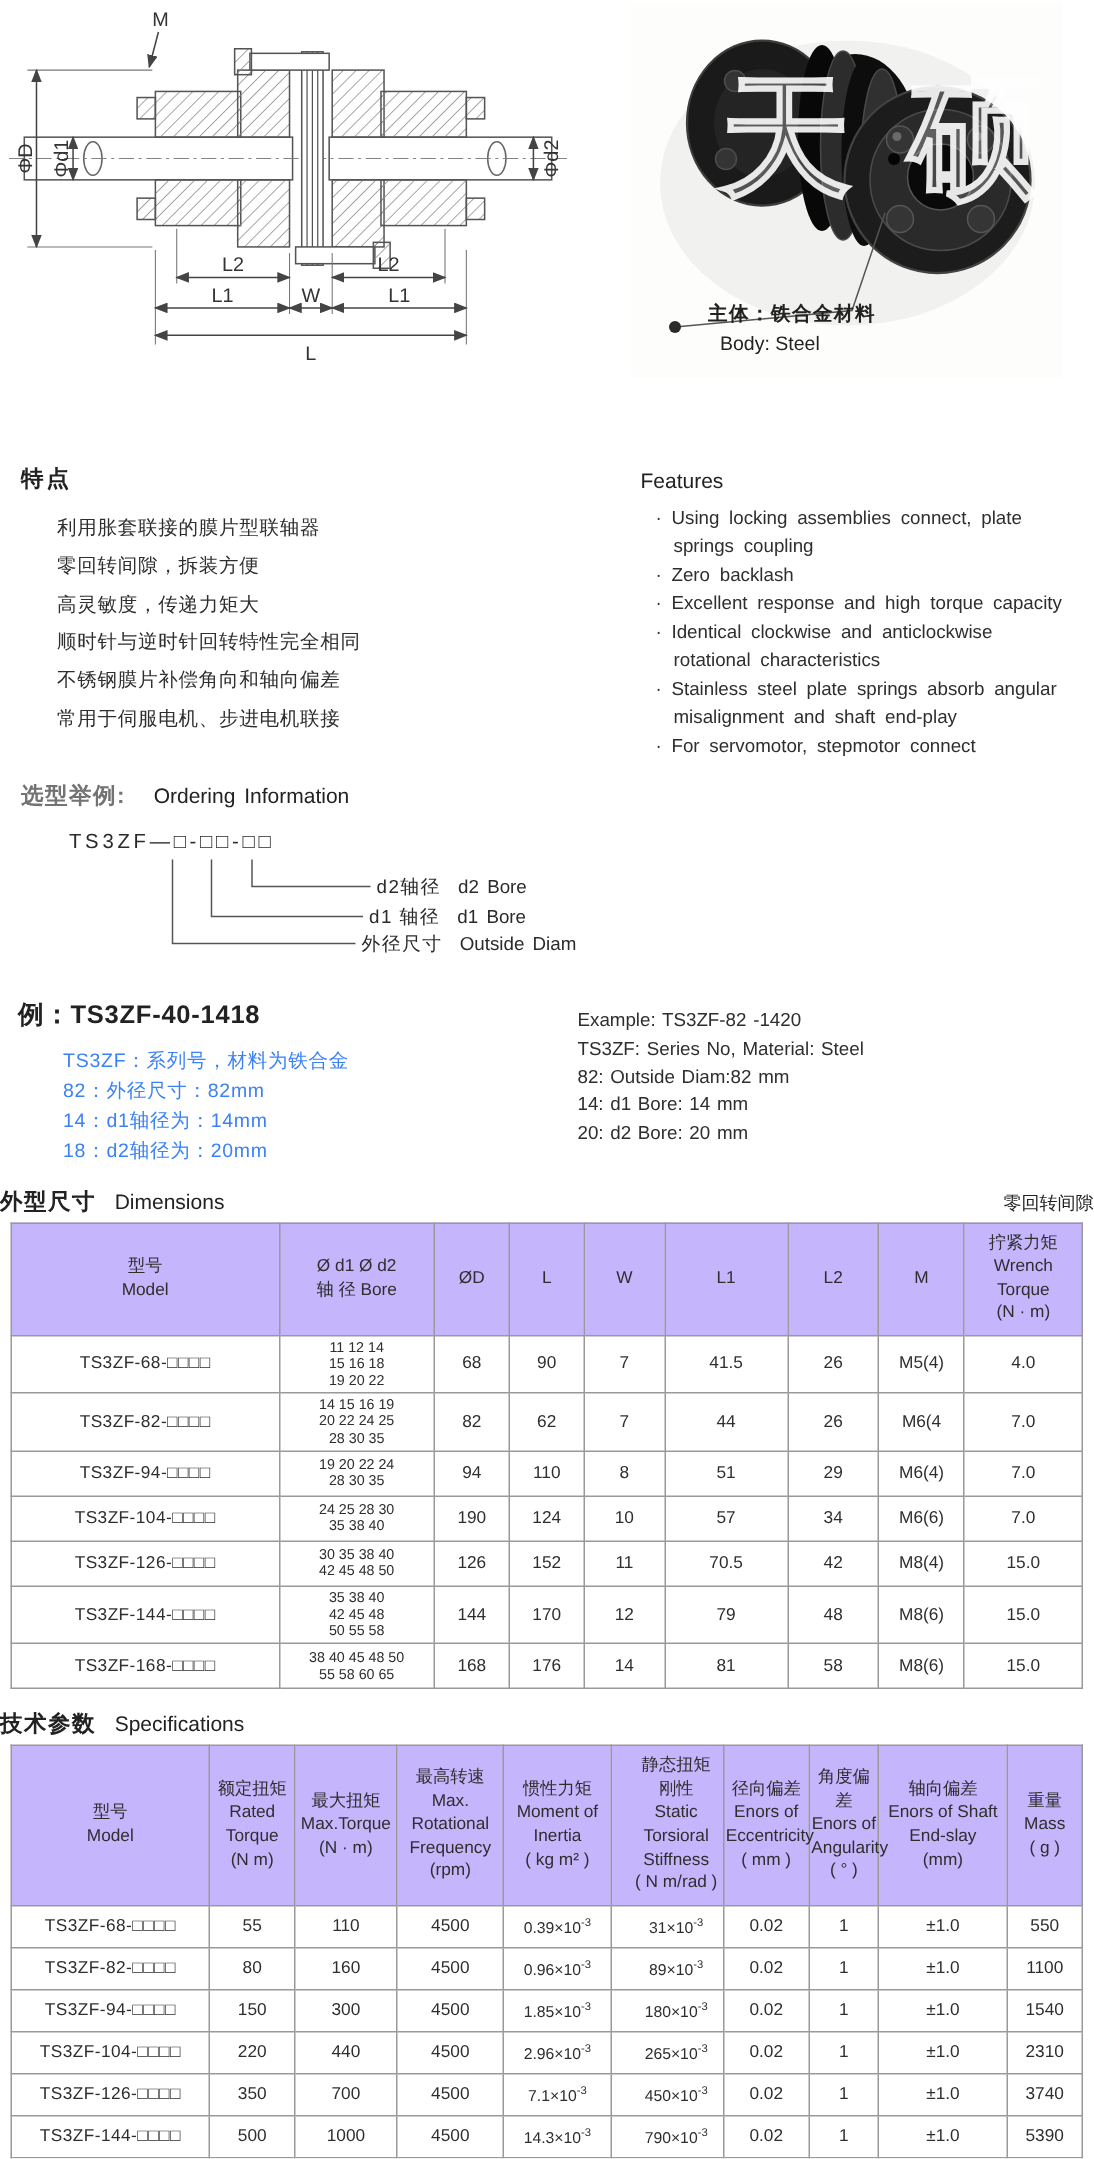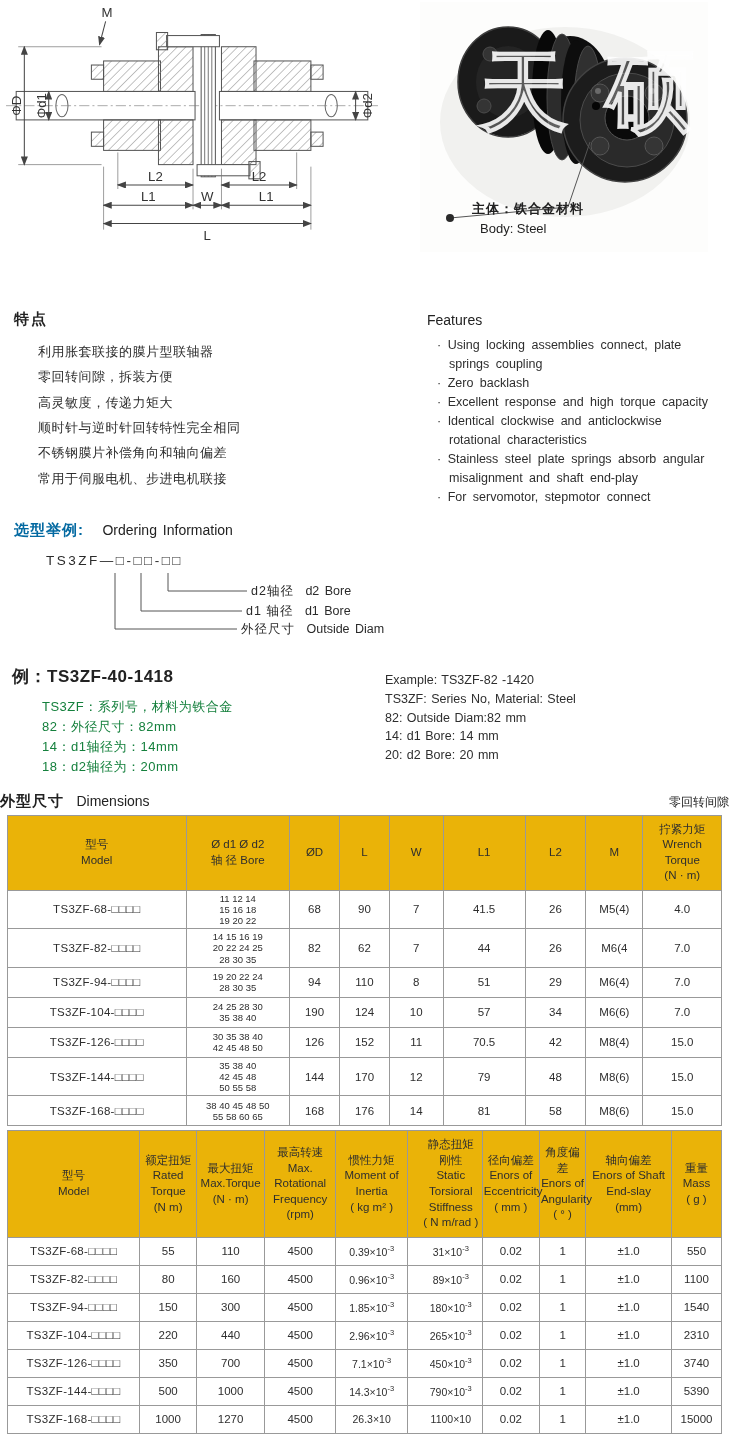--- a/index.html
+++ b/index.html
@@ -22,50 +22,50 @@
   .features-cn { width:372px; }
   .features-cn .sec-title { font-size:15px; font-weight:bold; color:#222; letter-spacing:2px; margin-bottom:10px; }
   .features-cn .li { margin-left:24px; font-size:13px; line-height:1.95; color:#2e2e2e; letter-spacing:.5px; }
   .features-en { flex:1; padding-top:2px;margin-left:41px; }
   .features-en .sec-title { font-size:14px; color:#222; margin-bottom:8px; }
   .features-en .li { margin-left:10px; padding-left:12px; text-indent:-12px; font-size:12.5px; line-height:1.52; color:#2e2e2e; word-spacing:3px; }
   .features-en .li::before { content:"· "; }
 
   
   .ordering { position:relative; margin-top:14px; padding-left:14px; height:112px; }
-  .ord-title .cn-b { font-size:15px; font-weight:bold; color:#0369a1; letter-spacing:1px; }
+  .ord-title .cn-b { font-size:15px; font-weight:bold; color:#737373; letter-spacing:1px; }
   .ord-title .en { font-size:14px; color:#222; margin-left:14px; word-spacing:2px; }
   .ord-diagram { position:absolute; left:0; top:22px; width:729px; height:90px; }
   .ord-diagram svg { position:absolute; inset:0; width:100%; height:100%; }
   .ord-code { position:absolute; left:46px; top:10px; font-size:13.5px; color:#2a2a2a; letter-spacing:2.5px; }
   .ord-callout { position:absolute; font-size:12.5px; color:#2a2a2a; white-space:nowrap; }
   .ord-callout .cn { letter-spacing:1px; }
   .ord-callout .en { margin-left:8px; word-spacing:2px; }
   .oc1 { left:251px; top:40px; }
   .oc2 { left:246px; top:60px; }
   .oc3 { left:241px; top:78px; }
 
   
   .example-row { display:flex; margin-top:32px; padding-left:12px; }
   .example-cn { width:373px; }
   .ex-title { font-size:17px; color:#222; font-weight:bold; letter-spacing:.5px; margin-bottom:9px; }
-  .example-cn .li { margin-left:30px; font-size:13px; line-height:1.55; color:#15803d; letter-spacing:.5px; }
+  .example-cn .li { margin-left:30px; font-size:13px; line-height:1.55; color:#3b82f6; letter-spacing:.5px; }
   .example-en { flex:1; padding-top:6px; }
   .example-en .li { font-size:12.5px; line-height:1.5; color:#2e2e2e; word-spacing:1px; }
 
   
   .tbl-head { display:flex; justify-content:space-between; align-items:flex-end; padding:0 0; margin-top:14px; }
   .tbl-head .cn-b { font-size:15px; font-weight:bold; color:#222; letter-spacing:1px; }
   .tbl-head .en { font-size:14px; color:#222; margin-left:8px; }
   .tbl-head .unit { font-size:12px; color:#222; }
 
   
   table { border-collapse:collapse; table-layout:fixed; width:715px; margin:4px auto 0 auto; }
   th,td { border:1px solid #999; text-align:center; vertical-align:middle; color:#2e2e2e; }
-  thead th { background:#eab308; font-weight:normal; font-size:11.5px; line-height:1.35; padding:6px 1px; }
+  thead th { background:#c4b5fd; font-weight:normal; font-size:11.5px; line-height:1.35; padding:6px 1px; }
   tbody td { background:#fff; font-size:11.5px; padding:2px 1px; }
   td sup { font-size:7.5px; vertical-align:super; }
   td.multiline { font-size:9.5px; line-height:1.18; }
   .t-dims tbody td { height:30px; }
   .t-specs tbody td { height:28px; }
   .t-specs td.sci { font-size:10.5px; }
   .t-dims th:nth-child(1), .t-dims td:nth-child(1) { width:25%; }
   .t-dims th:nth-child(2), .t-dims td:nth-child(2) { width:14.5%; }
   .t-dims th:nth-child(3), .t-dims td:nth-child(3) { width:7%; }
   .t-dims th:nth-child(4), .t-dims td:nth-child(4) { width:7%; }
@@ -378,20 +378,26 @@
           <td>176</td>
           <td>14</td>
           <td>81</td>
           <td>58</td>
           <td>M8(6)</td>
           <td>15.0</td>
         </tr>
       </tbody>
   </table>
 
+  <div class="tbl-head">
+    <div>
+      <span class="cn-b">技术参数</span>
+      <span class="en">Specifications</span>
+    </div>
+  </div>
   <table class="t-specs">
     <thead>
         <tr>
           <th>型号<br>Model</th>
           <th>额定扭矩<br>Rated<br>Torque<br>(N m)</th>
           <th>最大扭矩<br>Max.Torque<br>(N · m)</th>
           <th>最高转速<br>Max.<br>Rotational<br>Frequency<br>(rpm)</th>
           <th>惯性力矩<br>Moment of<br>Inertia<br>( kg m² )</th>
           <th>静态扭矩<br>刚性<br>Static<br>Torsioral<br>Stiffness<br>( N m/rad )</th>
           <th>径向偏差<br>Enors of<br>Eccentricity<br>( mm )</th>

